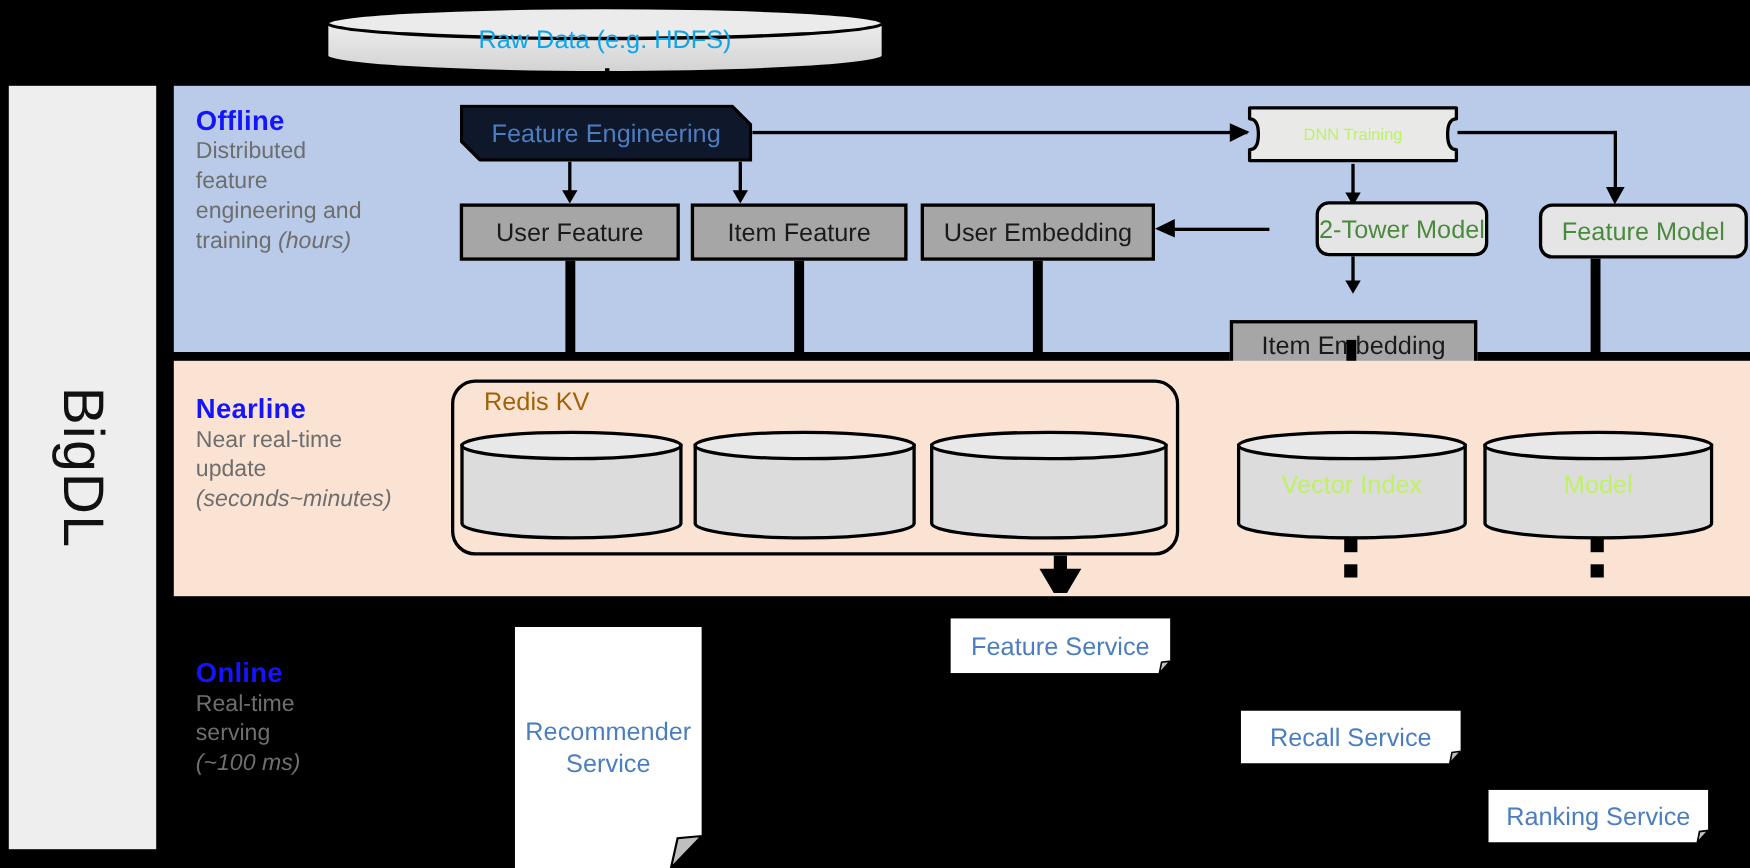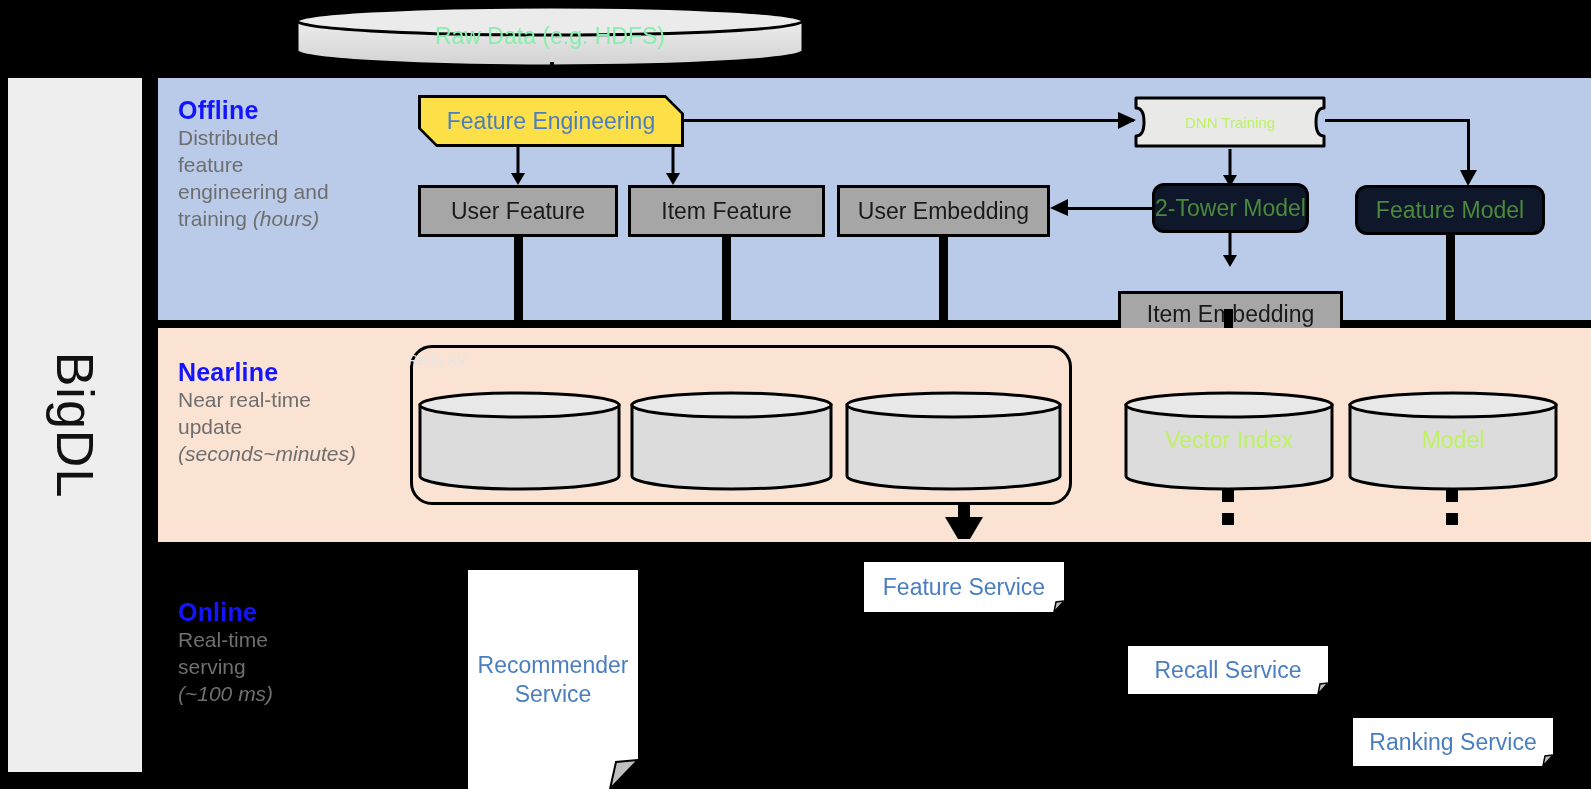--- a/index.html
+++ b/index.html
@@ -29,52 +29,52 @@
   .band-title{font-size:25px;font-weight:700;color:#1414ff;letter-spacing:.2px;}
   .band-sub{font-size:21px;color:#6e6e6e;line-height:1.28;margin-top:0;}
   .band-sub i{font-style:italic;}
   .band-sub.on-black{color:#6f6f6f;}
 
   
   .node{display:flex;align-items:center;justify-content:center;text-align:center;}
 
   .grey-box{background:#a6a6a6;border:3px solid #000;color:#1a1a1a;font-size:23px;}
 
-  .round-box{background:#0f172a;border:3px solid #000;border-radius:12px;
-             color:#4a8a3c;font-size:23px;}
-
-  
-  .fe-box{background:#fde047;color:#4a7ec0;font-size:23px;
+  .round-box{background:#e5e5e5;border:3px solid #000;border-radius:12px;
+             color:#4a8a3c;font-size:23px;margin-left:44px;}
+
+  
+  .fe-box{background:#0f172a;color:#4a7ec0;font-size:23px;
           clip-path:polygon(0 0, calc(100% - 18px) 0, 100% 18px, 100% 100%, 18px 100%, 0 calc(100% - 18px));
           position:relative;}
   .fe-box::before{content:"";position:absolute;inset:0;
           background:#000;
           clip-path:polygon(0 0, calc(100% - 18px) 0, 100% 18px, 100% 100%, 18px 100%, 0 calc(100% - 18px),
                             0 0, 3px 3px, 3px calc(100% - 19px), 19px calc(100% - 3px),
                             calc(100% - 3px) calc(100% - 3px), calc(100% - 3px) 19px,
                             calc(100% - 19px) 3px, 3px 3px);}
   .fe-box span{position:relative;z-index:2;}
 
   
   .dnn-wrap{position:absolute;}
   .dnn-wrap svg{position:absolute;left:0;top:0;}
   .dnn-wrap .lbl{position:absolute;inset:0;display:flex;align-items:center;
      justify-content:center;color:#bef264;font-size:15px;}
 
   
   .cyl{position:absolute;}
   .cyl svg{position:absolute;left:0;top:0;}
   .cyl .lbl{position:absolute;inset:0;display:flex;align-items:center;
-            justify-content:center;font-size:23px;color:#86efac;}
+            justify-content:center;font-size:23px;color:#0ea5e9;}
   .cyl .lbl.brown{color:#bef264;}
 
   
   #redis-group{left:410px;top:345px;width:662px;height:160px;
                border:3px solid #000;border-radius:22px;background:transparent;}
-  #redis-label{left:408px;top:352px;font-size:14px;color:#e5e5e5;}
+  #redis-label{left:440px;top:352px;font-size:23px;color:#a16207;}
 
   
   .note{position:absolute;}
   .note svg{position:absolute;left:0;top:0;}
   .note .lbl{position:absolute;inset:0;display:flex;align-items:center;
              justify-content:center;color:#4a7ec0;font-size:23px;text-align:center;
              line-height:1.25;padding:0 10px;box-sizing:border-box;}
 
   
   .lineH{background:#000;height:3px;}

